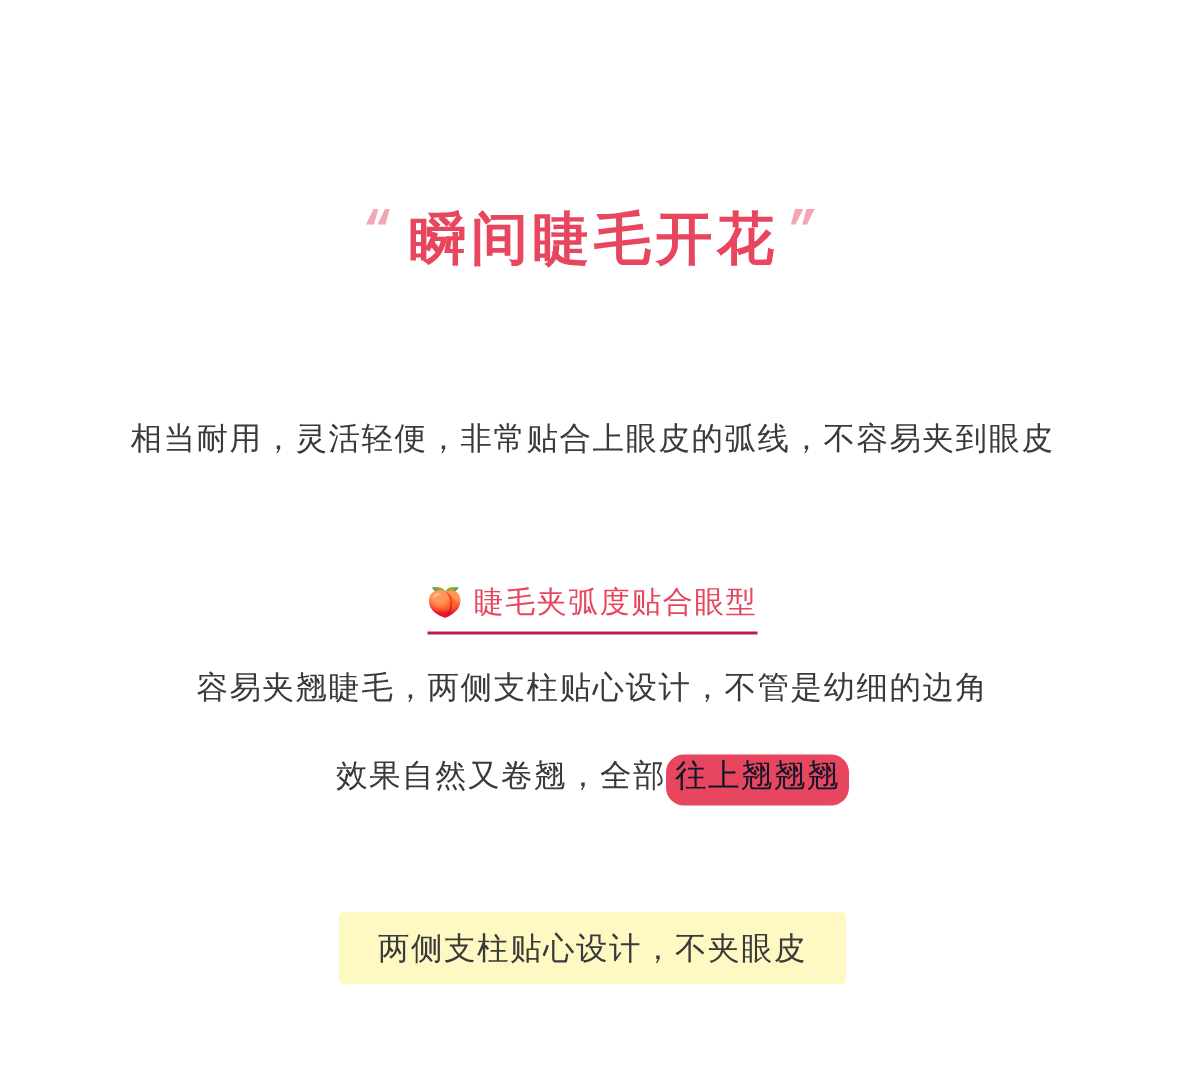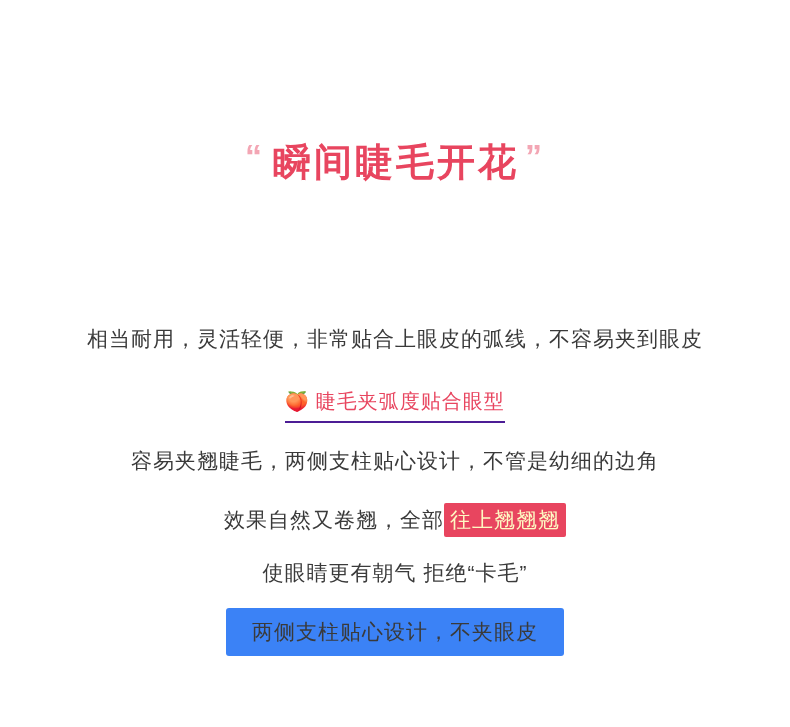--- a/index.html
+++ b/index.html
@@ -12,20 +12,21 @@
     background: #ffffff;
     font-family: "Liberation Sans", sans-serif;
     color: #3d3d3d;
     overflow: hidden;
   }
   .page {
     position: relative;
     width: 686px;
     height: 727px;
     box-sizing: border-box;
+    font-family: Liberation Mono, monospace;
   }
 
   
   .headline-wrap {
     position: absolute;
     top: 140px;
     left: 0;
     width: 790px;
     text-align: center;
     white-space: nowrap;
@@ -55,21 +56,21 @@
     position: absolute;
     left: 0;
     width: 790px;
     text-align: center;
     font-size: 21px;
     color: #3a3a3a;
     letter-spacing: 1px;
     line-height: 1.4;
     white-space: nowrap;
   }
-  .p1 { top: 280px; margin-top: 44px; }
+  .p1 { top: 280px; }
   .p2 { top: 330px; }
   .p4 { top: 446px; }
   .p5 { top: 503px; }
   .p6 { top: 558px; }
 
   .peach {
     display: inline-block;
     font-size: 19px;
     vertical-align: middle;
     position: relative;
@@ -84,46 +85,46 @@
     width: 790px;
     text-align: center;
     white-space: nowrap;
   }
   .subhead {
     display: inline-block;
     font-size: 20px;
     color: #e8455f;
     letter-spacing: 1px;
     padding-bottom: 6px;
-    border-bottom: 2px solid #4c1d95;
+    border-bottom: 2px solid #be185d;
   }
   .subhead .peach { margin-right: 6px; color: #e8455f; }
 
   
   .hl-solid {
     display: inline-block;
     background: #e8455f;
-    color: #fef9c3;
+    color: #0f172a;
     padding: 2px 6px 3px 6px;
-    border-radius: 2px;
+    border-radius: 12px;
     letter-spacing: 1px;
   }
 
   
   .banner-wrap {
     position: absolute;
     top: 608px;
     left: 0;
     width: 790px;
     text-align: center;
     white-space: nowrap;
   }
   .banner {
     display: inline-block;
-    background: #3b82f6;
+    background: #fef9c3;
     color: #3a3a3a;
     font-size: 21px;
     letter-spacing: 1px;
     padding: 10px 26px;
     border-radius: 3px;
   }
 </style>
 </head>
 <body>
 
@@ -137,19 +138,18 @@
 
 
   <div class="subhead-wrap">
     <span class="subhead"><span class="peach">🍑</span><span>睫毛夹弧度贴合眼型</span></span>
   </div>
 
   <div class="para p4">容易夹翘睫毛，两侧支柱贴心设计，不管是幼细的边角</div>
 
   <div class="para p5"><span>效果自然又卷翘，全部</span><span class="hl-solid">往上翘翘翘</span></div>
 
-  <div class="para p6">使眼睛更有朝气 拒绝“卡毛”</div>
 
   <div class="banner-wrap">
     <span class="banner">两侧支柱贴心设计，不夹眼皮</span>
   </div>
 
 </div>
 
 </body></html>

